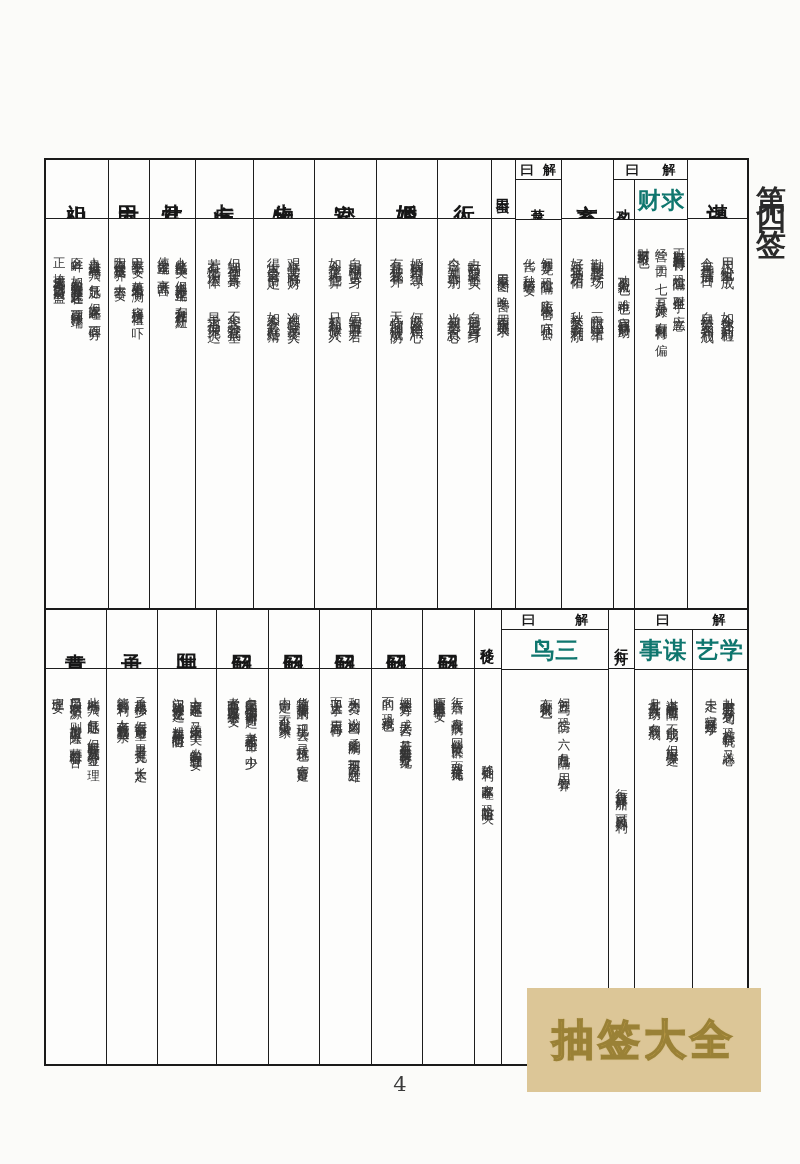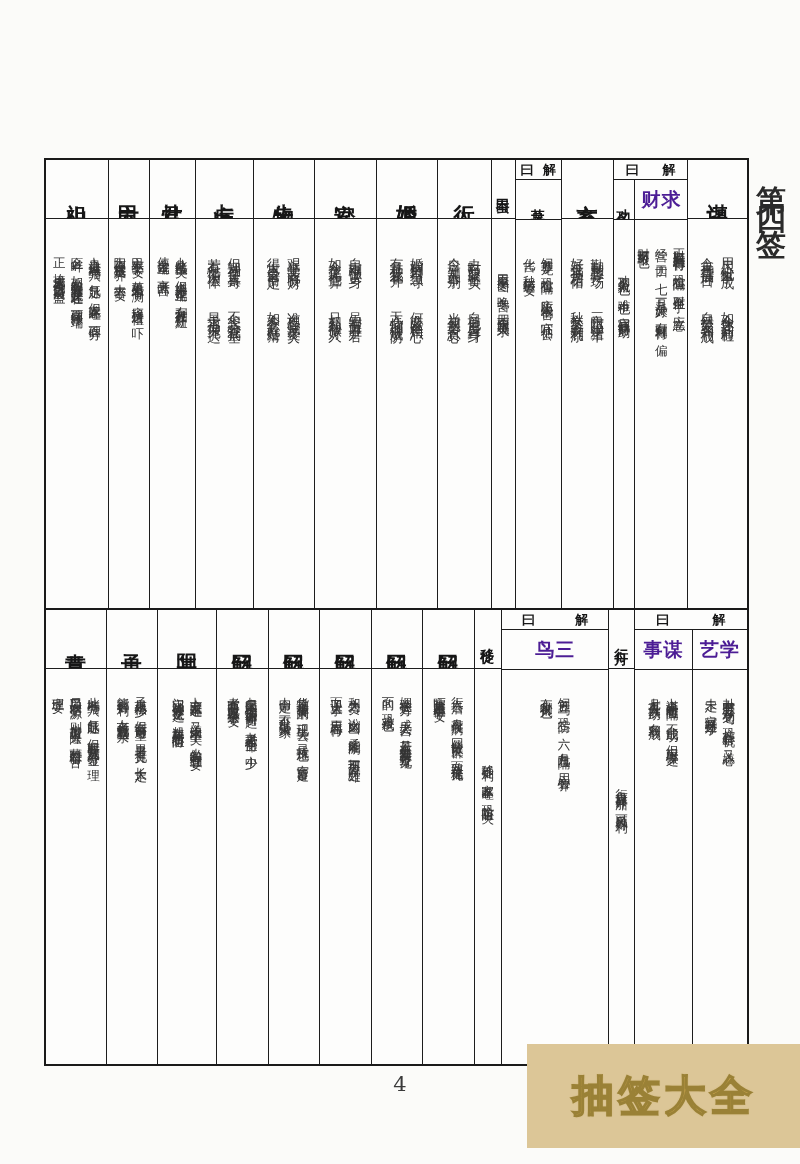--- a/index.html
+++ b/index.html
@@ -16,35 +16,35 @@
   .hd{height:58px;flex:0 0 auto;border-bottom:1.5px solid #1d1d1d;display:flex;align-items:center;justify-content:center;overflow:hidden;}
   .hchars{writing-mode:vertical-rl;text-orientation:upright;font-weight:bold;font-size:21px;line-height:1;letter-spacing:2px;color:#161616;}
   .hchars.small{font-size:14px;letter-spacing:2px;}
   
   .band{height:19px;flex:0 0 auto;border-bottom:1.5px solid #1d1d1d;display:flex;align-items:center;justify-content:space-around;
         font-weight:bold;font-size:13px;color:#161616;line-height:1;}
   .subs{flex:1;display:flex;min-height:0;}
   .subs > .sub + .sub{border-left:1.5px solid #1d1d1d;}
   .sub{flex:1;display:flex;flex-direction:column;min-width:0;}
   .shd{height:39px;flex:0 0 auto;border-bottom:1.5px solid #1d1d1d;display:flex;align-items:center;justify-content:center;overflow:hidden;}
-  .shd .h{font-weight:bold;font-size:19px;letter-spacing:1px;color:#4c1d95;line-height:1;}
+  .shd .h{font-weight:bold;font-size:23px;letter-spacing:1px;color:#0f766e;line-height:1;}
   
   .bd{flex:1;display:flex;justify-content:center;align-items:flex-start;padding:28px 2px 6px;overflow:hidden;min-height:0;}
   .bd.p18{padding-top:18px;}
   .bd.p45{padding-top:45px;}
   .bd.p85{padding-top:85px;}
   .bd.p110{padding-top:110px;}
   .vt{writing-mode:vertical-rl;text-orientation:upright;white-space:pre-wrap;
       font-size:12.5px;line-height:1.42;letter-spacing:1.6px;color:#343434;}
   .vt.poem{font-size:13.5px;letter-spacing:3px;line-height:1.5;}
   
   .sign-title{position:absolute;left:750px;top:162px;writing-mode:vertical-rl;text-orientation:upright;
       font-size:30px;font-weight:bold;letter-spacing:22px;color:#2a2a2a;}
   .page-number{position:absolute;left:0;top:1072px;width:800px;text-align:center;font-size:21px;color:#3a3a3a;}
-  .watermark{position:absolute;left:527px;top:1044px;width:274px;height:104px;background:#dcc697;
+  .watermark{position:absolute;left:527px;top:988px;width:234px;height:104px;background:#dcc697;
       display:flex;align-items:center;justify-content:center;z-index:5;}
   .watermark .wm-text{font-size:42px;font-weight:bold;letter-spacing:4px;color:#d2ab52;
       -webkit-text-stroke:1.5px #9a8136;text-shadow:0 0 2px #b49544;}
 </style>
 </head>
 <body>
 
 <div class="sheet">
 
   <div class="sign-title">第四签</div>

